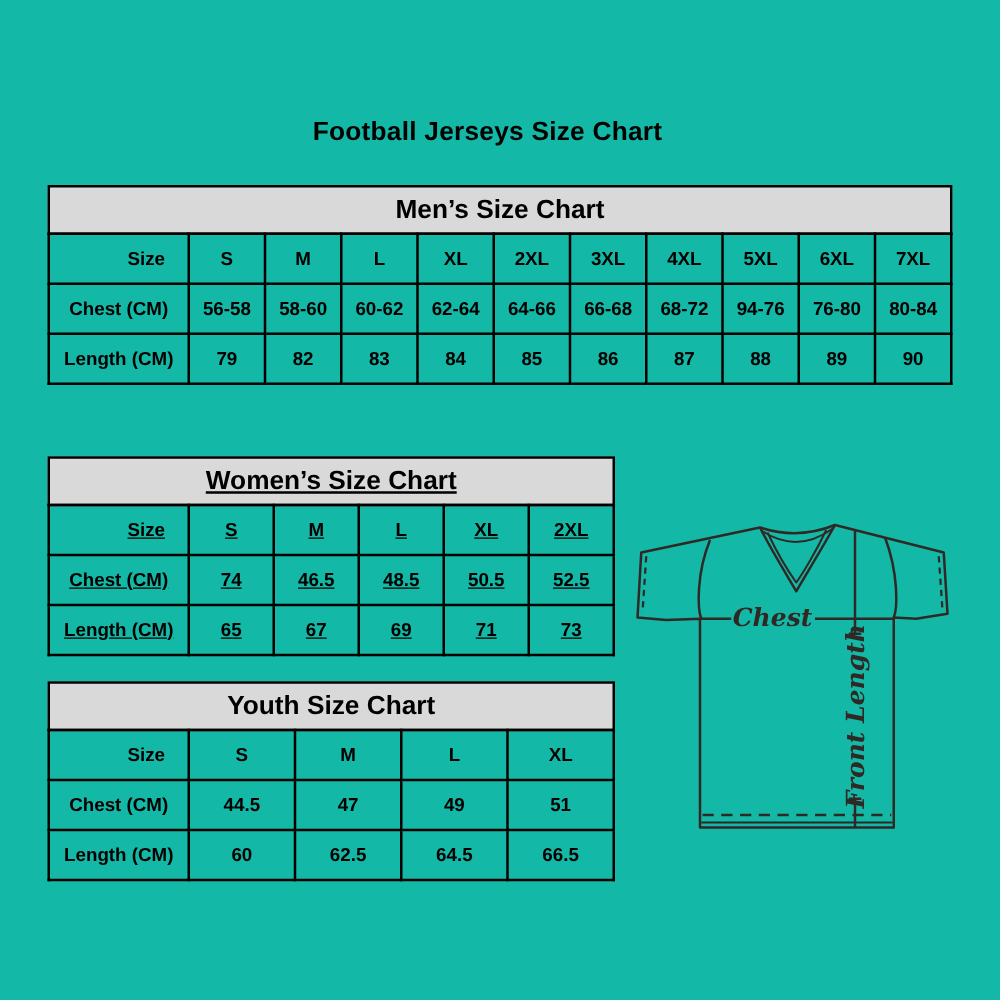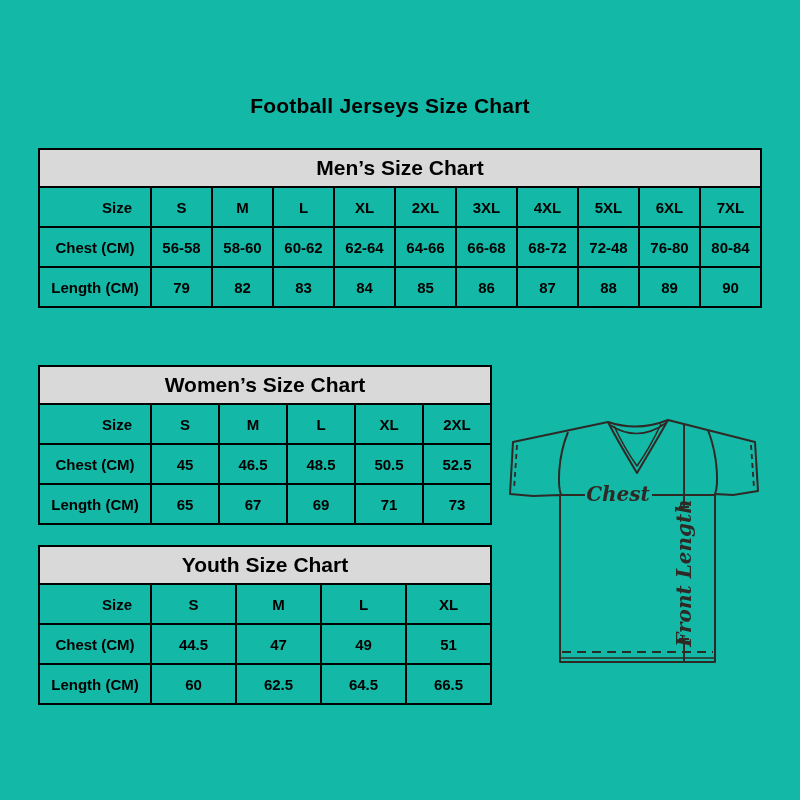--- a/index.html
+++ b/index.html
@@ -17,21 +17,21 @@
     left: 0;
     top: 94px;
     width: 780px;
     text-align: center;
     font-size: 21px;
     font-weight: bold;
     letter-spacing: 0.2px;
   }
   .chart { position: absolute; left: 38px; }
   .chart-mens   { top: 148px; width: 724px; }
-  .chart-womens { top: 365px; width: 454px; }
+  .chart-womens { top: 365px; width: 454px; text-decoration: underline; }
   .chart-youth  { top: 545px; width: 454px; }
   .chart-title-bar {
     box-sizing: border-box;
     border: 2px solid #000000;
     background: #d9d9d9;
     height: 40px;
     display: flex;
     align-items: center;
     justify-content: center;
     font-weight: bold;
@@ -102,21 +102,21 @@
           </tr>
           <tr>
             <td>Chest (CM)</td>
             <td>56-58</td>
             <td>58-60</td>
             <td>60-62</td>
             <td>62-64</td>
             <td>64-66</td>
             <td>66-68</td>
             <td>68-72</td>
-            <td>72-48</td>
+            <td>94-76</td>
             <td>76-80</td>
             <td>80-84</td>
           </tr>
           <tr>
             <td>Length (CM)</td>
             <td>79</td>
             <td>82</td>
             <td>83</td>
             <td>84</td>
             <td>85</td>
@@ -137,21 +137,21 @@
           <tr>
             <td>Size</td>
             <td>S</td>
             <td>M</td>
             <td>L</td>
             <td>XL</td>
             <td>2XL</td>
           </tr>
           <tr>
             <td>Chest (CM)</td>
-            <td>45</td>
+            <td>74</td>
             <td>46.5</td>
             <td>48.5</td>
             <td>50.5</td>
             <td>52.5</td>
           </tr>
           <tr>
             <td>Length (CM)</td>
             <td>65</td>
             <td>67</td>
             <td>69</td>

